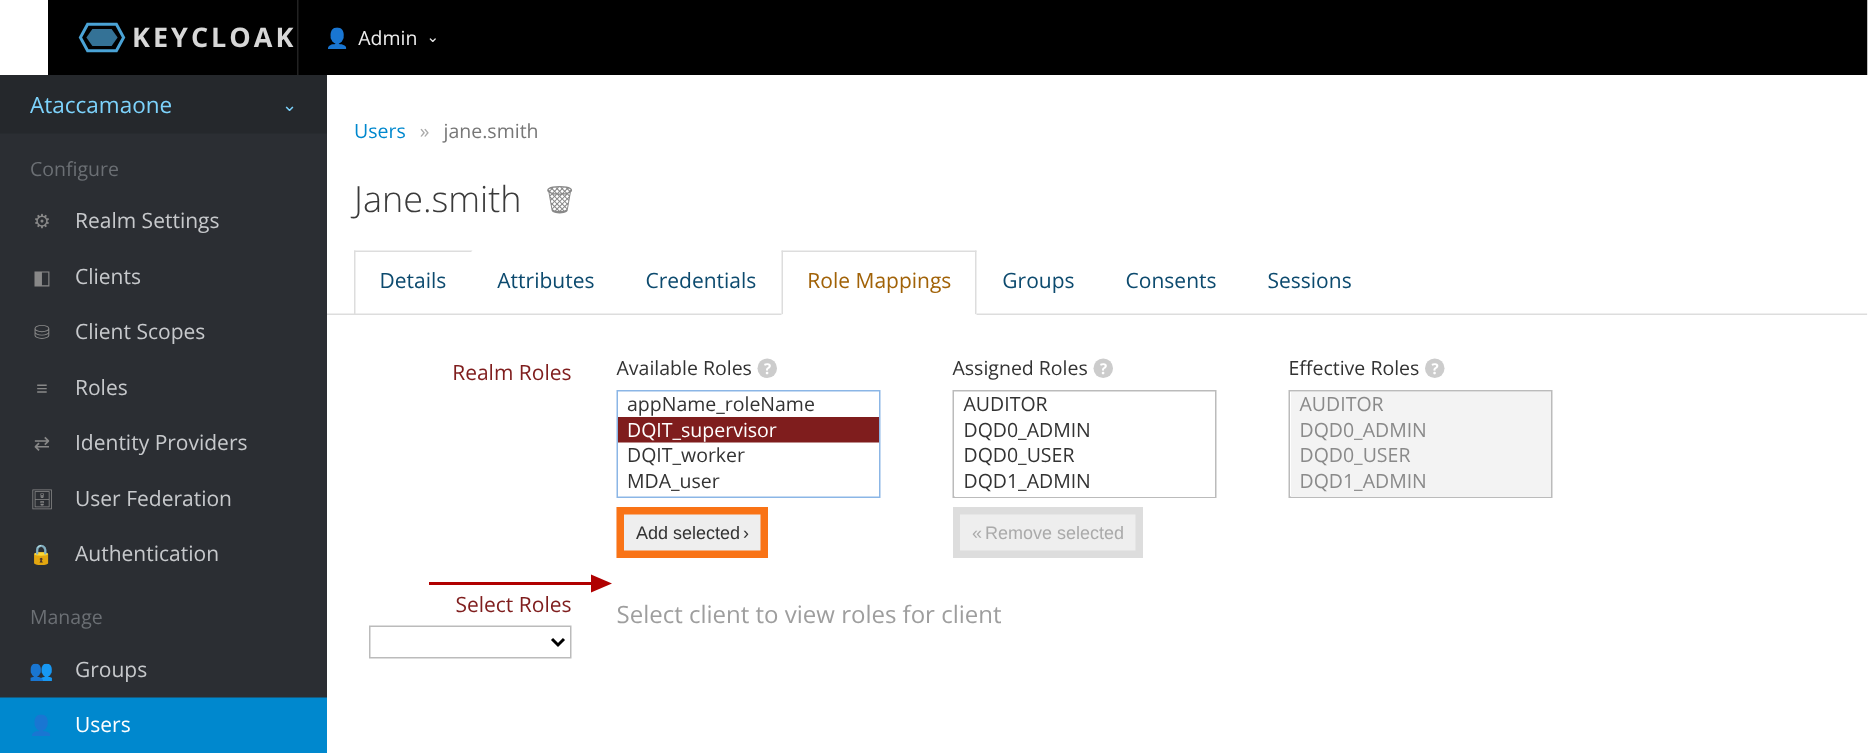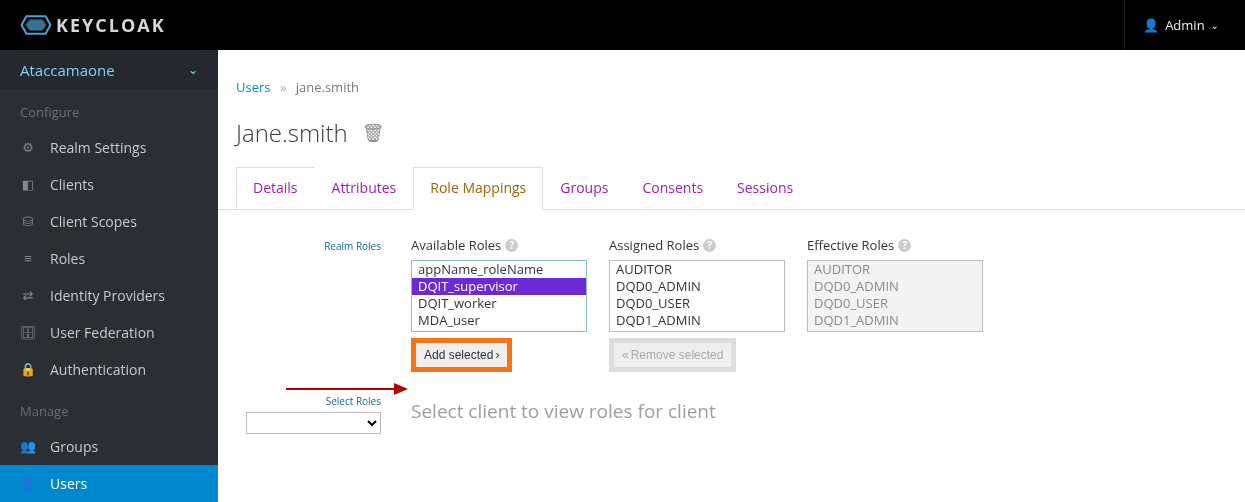--- a/index.html
+++ b/index.html
@@ -1,20 +1,20 @@
 <!DOCTYPE html>
 <html><head>
 <meta charset="utf-8">
 <style>
   * { box-sizing: border-box; margin: 0; padding: 0; }
   html, body { height: 100%; font-family: -apple-system, BlinkMacSystemFont, "Segoe UI", "Open Sans", sans-serif; font-size: 13px; color: #333; background: #fff; }
   body { width: 1245px; height: 502px; overflow: hidden; position: relative; }
 
   
-  .topbar { height: 50px; background: #000; display: flex; align-items: center; color: #fff; padding: 0 18px; justify-content: space-between; }
+  .topbar { height: 50px; background: #000; display: flex; align-items: center; color: #fff; padding: 0 18px; justify-content: flex-start; margin-left: 32px; }
   .brand { display: flex; align-items: center; gap: 2px; font-weight: 700; letter-spacing: 2px; font-size: 18px; color: #d7d7d7; }
   .brand svg { height: 24px; }
   .user-menu { display: flex; align-items: center; gap: 6px; font-size: 13px; color: #eee; height: 50px; padding: 0 8px 0 18px; border-left: 1px solid #222; }
 
   
   .shell { display: flex; height: calc(100% - 50px); }
   .sidebar { width: 218px; background: #2b2e33; color: #aeb2b7; display: flex; flex-direction: column; font-size: 14px; }
   .realm-selector { height: 60px; display: flex; align-items: center; justify-content: space-between; padding: 0 20px; background: #25282c; color: #7dd3fc; font-size: 15px; }
   .section-label { padding: 14px 20px 8px; color: #6b6f74; font-size: 13px; }
   .nav-item { display: flex; align-items: center; gap: 14px; padding: 9px 20px; color: #c7c9cc; cursor: pointer; }
@@ -25,44 +25,44 @@
   .main { flex: 1; padding: 0; overflow: auto; }
   .breadcrumb { padding: 28px 18px 10px; font-size: 13px; color: #777; }
   .breadcrumb a { color: #0088ce; text-decoration: none; }
   .breadcrumb .sep { margin: 0 6px; color: #aaa; }
 
   .page-title-row { display: flex; align-items: center; gap: 14px; padding: 10px 18px 18px; }
   .page-title { font-size: 24px; font-weight: 300; color: #3a3a3a; }
   .trash-btn { color: #888; font-size: 18px; cursor: pointer; background: none; border: none; }
 
   .tabs { display: flex; border-bottom: 1px solid #ddd; padding: 0 18px; gap: 0; }
-  .tab { padding: 10px 16px 12px; font-size: 14px; color: #a21caf; cursor: pointer; border: 1px solid transparent; border-bottom: none; margin-bottom: -1px; background: none; }
+  .tab { padding: 10px 16px 12px; font-size: 14px; color: #0c4a6e; cursor: pointer; border: 1px solid transparent; border-bottom: none; margin-bottom: -1px; background: none; }
   .tab.active { color: #a16207; border-color: #ddd; border-bottom: 1px solid #fff; background: #fff; }
   .tab:first-child { border-left-color: #ddd; border-top-color: #ddd; }
 
   .form-area { padding: 26px 18px; }
   .form-row { display: flex; align-items: flex-start; margin-bottom: 22px; }
-  .form-label { width: 175px; text-align: right; padding-right: 30px; padding-top: 3px; color: #0369a1; font-size: 10px; }
-  .form-body { flex: 1; display: flex; gap: 22px; }
+  .form-label { width: 175px; text-align: right; padding-right: 30px; padding-top: 3px; color: #7f1d1d; font-size: 14px; }
+  .form-body { flex: 1; display: flex; gap: 48px; }
 
   .role-col { display: flex; flex-direction: column; width: 176px; }
   .role-col.effective { width: 176px; }
   .col-label { font-size: 13px; margin-bottom: 6px; display: flex; align-items: center; gap: 4px; }
   .help-icon { width: 13px; height: 13px; border-radius: 50%; background: #ccc; color: #fff; font-size: 10px; display: inline-flex; align-items: center; justify-content: center; font-weight: bold; cursor: help; }
 
   .listbox { border: 1px solid #bbb; height: 72px; overflow-y: scroll; font-size: 13px; background: #fff; }
   .listbox.effective { background: #f3f3f3; }
   .listbox .opt { padding: 0 6px; line-height: 17px; cursor: default; white-space: nowrap; }
-  .listbox .opt.selected { background: #6d28d9; color: #fff; }
+  .listbox .opt.selected { background: #7f1d1d; color: #fff; }
   .listbox.effective .opt { color: #8a8a8a; }
 
   .role-btn { margin-top: 6px; align-self: flex-start; border: 5px solid #f97316; background: #eee; padding: 5px 8px; font-size: 12px; color: #333; display: inline-flex; align-items: center; gap: 2px; cursor: pointer; }
   .role-btn[disabled] { color: #aaa; cursor: default; border-color: #ddd; }
 
-  .client-hint { color: #9e9e9e; font-size: 19px; padding-top: 4px; }
+  .client-hint { color: #9e9e9e; font-size: 16px; padding-top: 4px; }
   .client-select { width: 135px; height: 22px; border: 1px solid #bbb; background: #fff; font-size: 13px; }
 
   
   .annotation-arrow { position: absolute; left: 286px; top: 381px; pointer-events: none; }
 
   
   .g { font-style: normal; font-family: "Segoe UI Symbol", "Apple Symbols", sans-serif; }
 </style>
 </head>
 <body>
@@ -143,20 +143,21 @@
     <div class="page-title-row">
       <h1 class="page-title">Jane.smith</h1>
       <button class="trash-btn">
         <span class="g">🗑</span>
       </button>
     </div>
 
     <div class="tabs" id="tabs">
         <div class="tab">Details</div>
         <div class="tab">Attributes</div>
+        <div class="tab">Credentials</div>
         <div class="tab active">Role Mappings</div>
         <div class="tab">Groups</div>
         <div class="tab">Consents</div>
         <div class="tab">Sessions</div>
       </div>
 
     <div class="form-area">
 
       <div class="form-row">
         <div class="form-label">Realm Roles</div>

